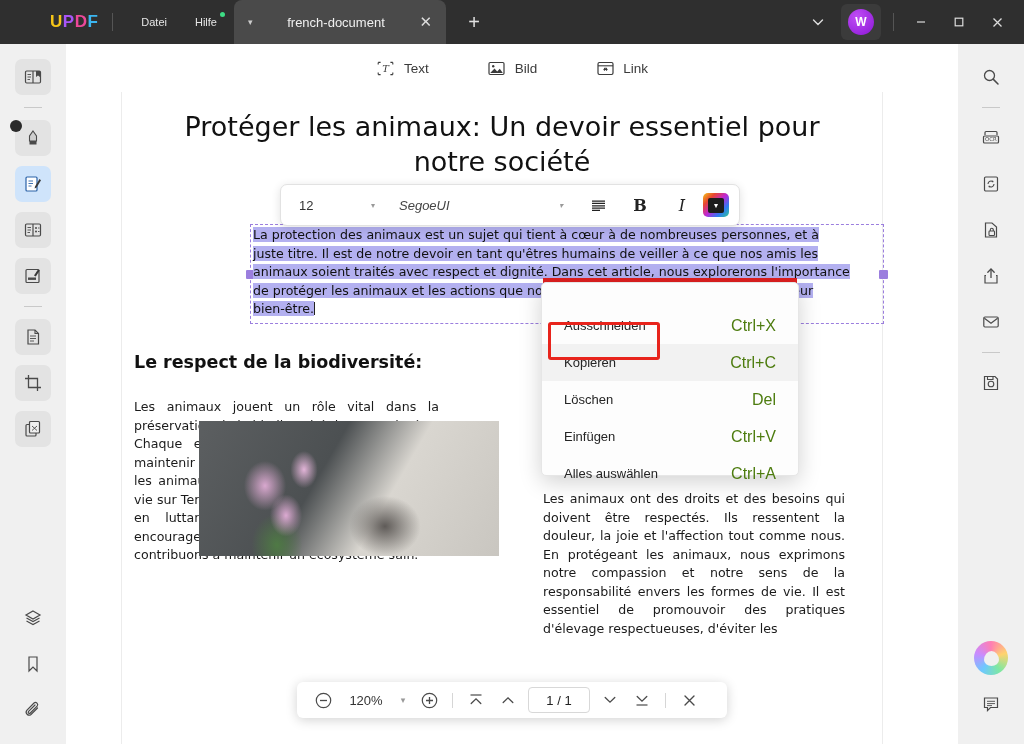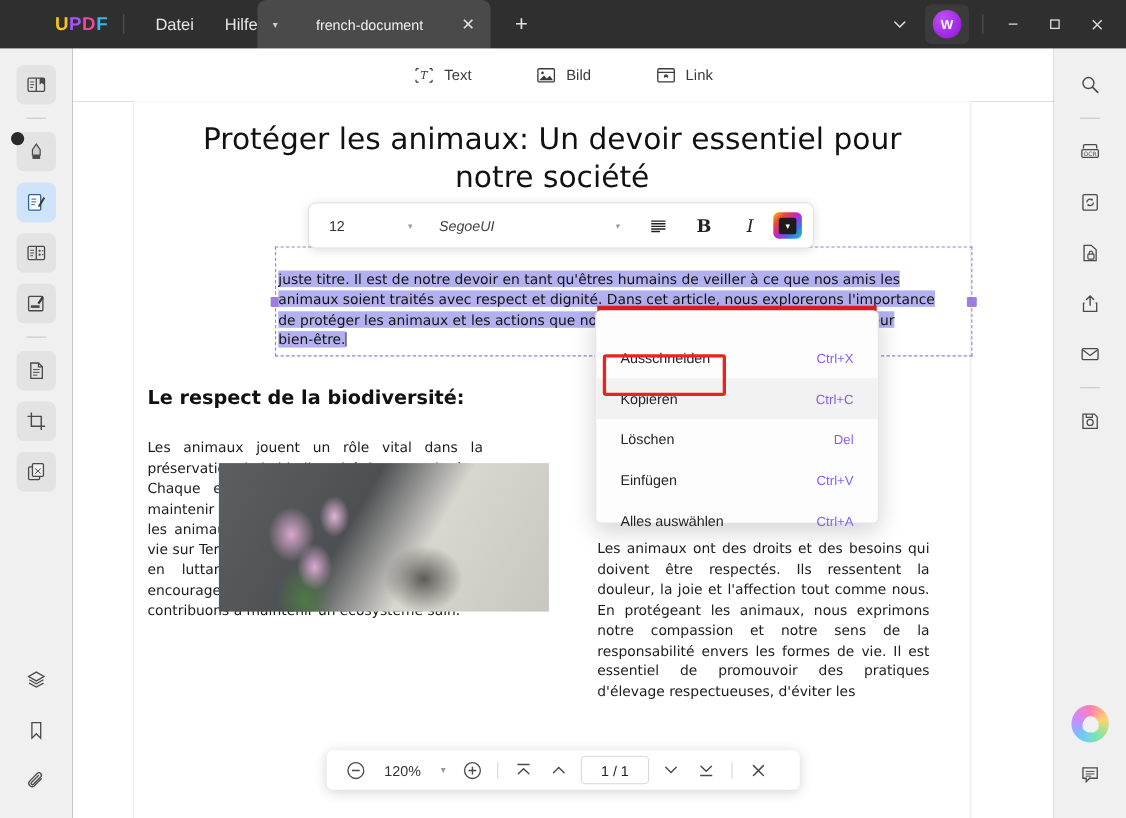--- a/index.html
+++ b/index.html
@@ -14,21 +14,21 @@
   
   .titlebar {
     position: absolute; top: 0; left: 0; width: 1024px; height: 44px;
     background: #2f2f2f; display: flex; align-items: center; padding-left: 36px;
   }
   .logo { margin-left: 14px; font-size: 17px; font-weight: bold; letter-spacing: .5px; }
   .logo .u { color: #f5c518; } .logo .p { color: #a855f7; }
   .logo .d { color: #ec4899; } .logo .f { color: #3bb6f0; }
   .vdiv { width: 1px; height: 18px; background: #555; margin: 0 14px; }
   .menu-item {
-    color: #e6e6e6; font-size: 15px; padding: 6px 14px; position: relative;
+    color: #e6e6e6; font-size: 11px; padding: 6px 14px; position: relative;
     cursor: default;
   }
   .menu-item .dot {
     position: absolute; top: 2px; right: 6px;
     width: 5px; height: 5px; border-radius: 50%; background: #3ddc84;
   }
   .tab {
     position: absolute; left: 234px; top: 0; width: 212px; height: 44px;
     background: #4a4a4a; border-radius: 8px 8px 0 0;
     display: flex; align-items: center; color: #f0f0f0; font-size: 13px;
@@ -182,21 +182,21 @@
   .ctxmenu {
     position: absolute; left: 541px; top: 282px; width: 258px; height: 194px;
     background: #fdfdfd; border: 1px solid #e6e6e6; border-radius: 5px;
     box-shadow: 0 6px 22px rgba(0,0,0,.18); padding: 24px 0;
   }
   .ctx-item {
     height: 37px; display: flex; align-items: center; justify-content: space-between;
     padding: 0 22px; font-size: 13px; color: #252525;
   }
   .ctx-item.hover { background: #f2f2f2; }
-  .ctx-item .sc { color: #8b5cf6; font-size: 12px; }
+  .ctx-item .sc { color: #4d7c0f; font-size: 16px; }
   .ctx-highlight {
     position: absolute; left: 548px; top: 322px; width: 110px; height: 38px;
     border: 3px solid #e8241c; border-radius: 3px; pointer-events: none;
     width: 112px;
   }
 
   
   .bottombar {
     position: absolute; left: 297px; top: 682px; width: 430px; height: 36px;
     background: #fff; border-radius: 6px; box-shadow: 0 2px 12px rgba(0,0,0,.18);
@@ -460,21 +460,21 @@
 
   <div class="canvas">
     <div class="page">
 
       <div class="doc-title">Protéger les animaux: Un devoir essentiel pour notre société</div>
 
       <div class="sel-block">
         <div class="handle l"></div>
         <div class="handle r"></div>
         <div class="sel-text">
-          <br>
+          <span class="hl">La protection des animaux est un sujet qui tient à cœur à de nombreuses personnes, et à</span><br>
           <span class="hl">juste titre. Il est de notre devoir en tant qu'êtres humains de veiller à ce que nos amis les</span><br>
           <span class="hl">animaux soient traités avec respect et dignité. Dans cet article, nous explorerons l'importance</span><br>
           <span class="hl">de protéger les animaux et les actions que nous pouvons entreprendre pour assurer leur</span><br>
           <span class="hl">bien-être.</span><span class="caret-bar"></span>
         </div>
       </div>
 
       <div class="h2" style="left:12px; top:264px; width:330px;">Le respect de la biodiversité:</div>
       <div class="body" style="left:12px; top:310px; width:305px;">Les animaux jouent un rôle vital dans la préservation de la biodiversité de notre planète. Chaque espèce est unique et contribue à maintenir l'équilibre des écosystèmes. Protéger les animaux, c'est préserver la diversité de la vie sur Terre. En préservant leur habitat naturel, en luttant contre le braconnage et en encourageant une coexistence pacifique, nous contribuons à maintenir un écosystème sain.</div>
 

